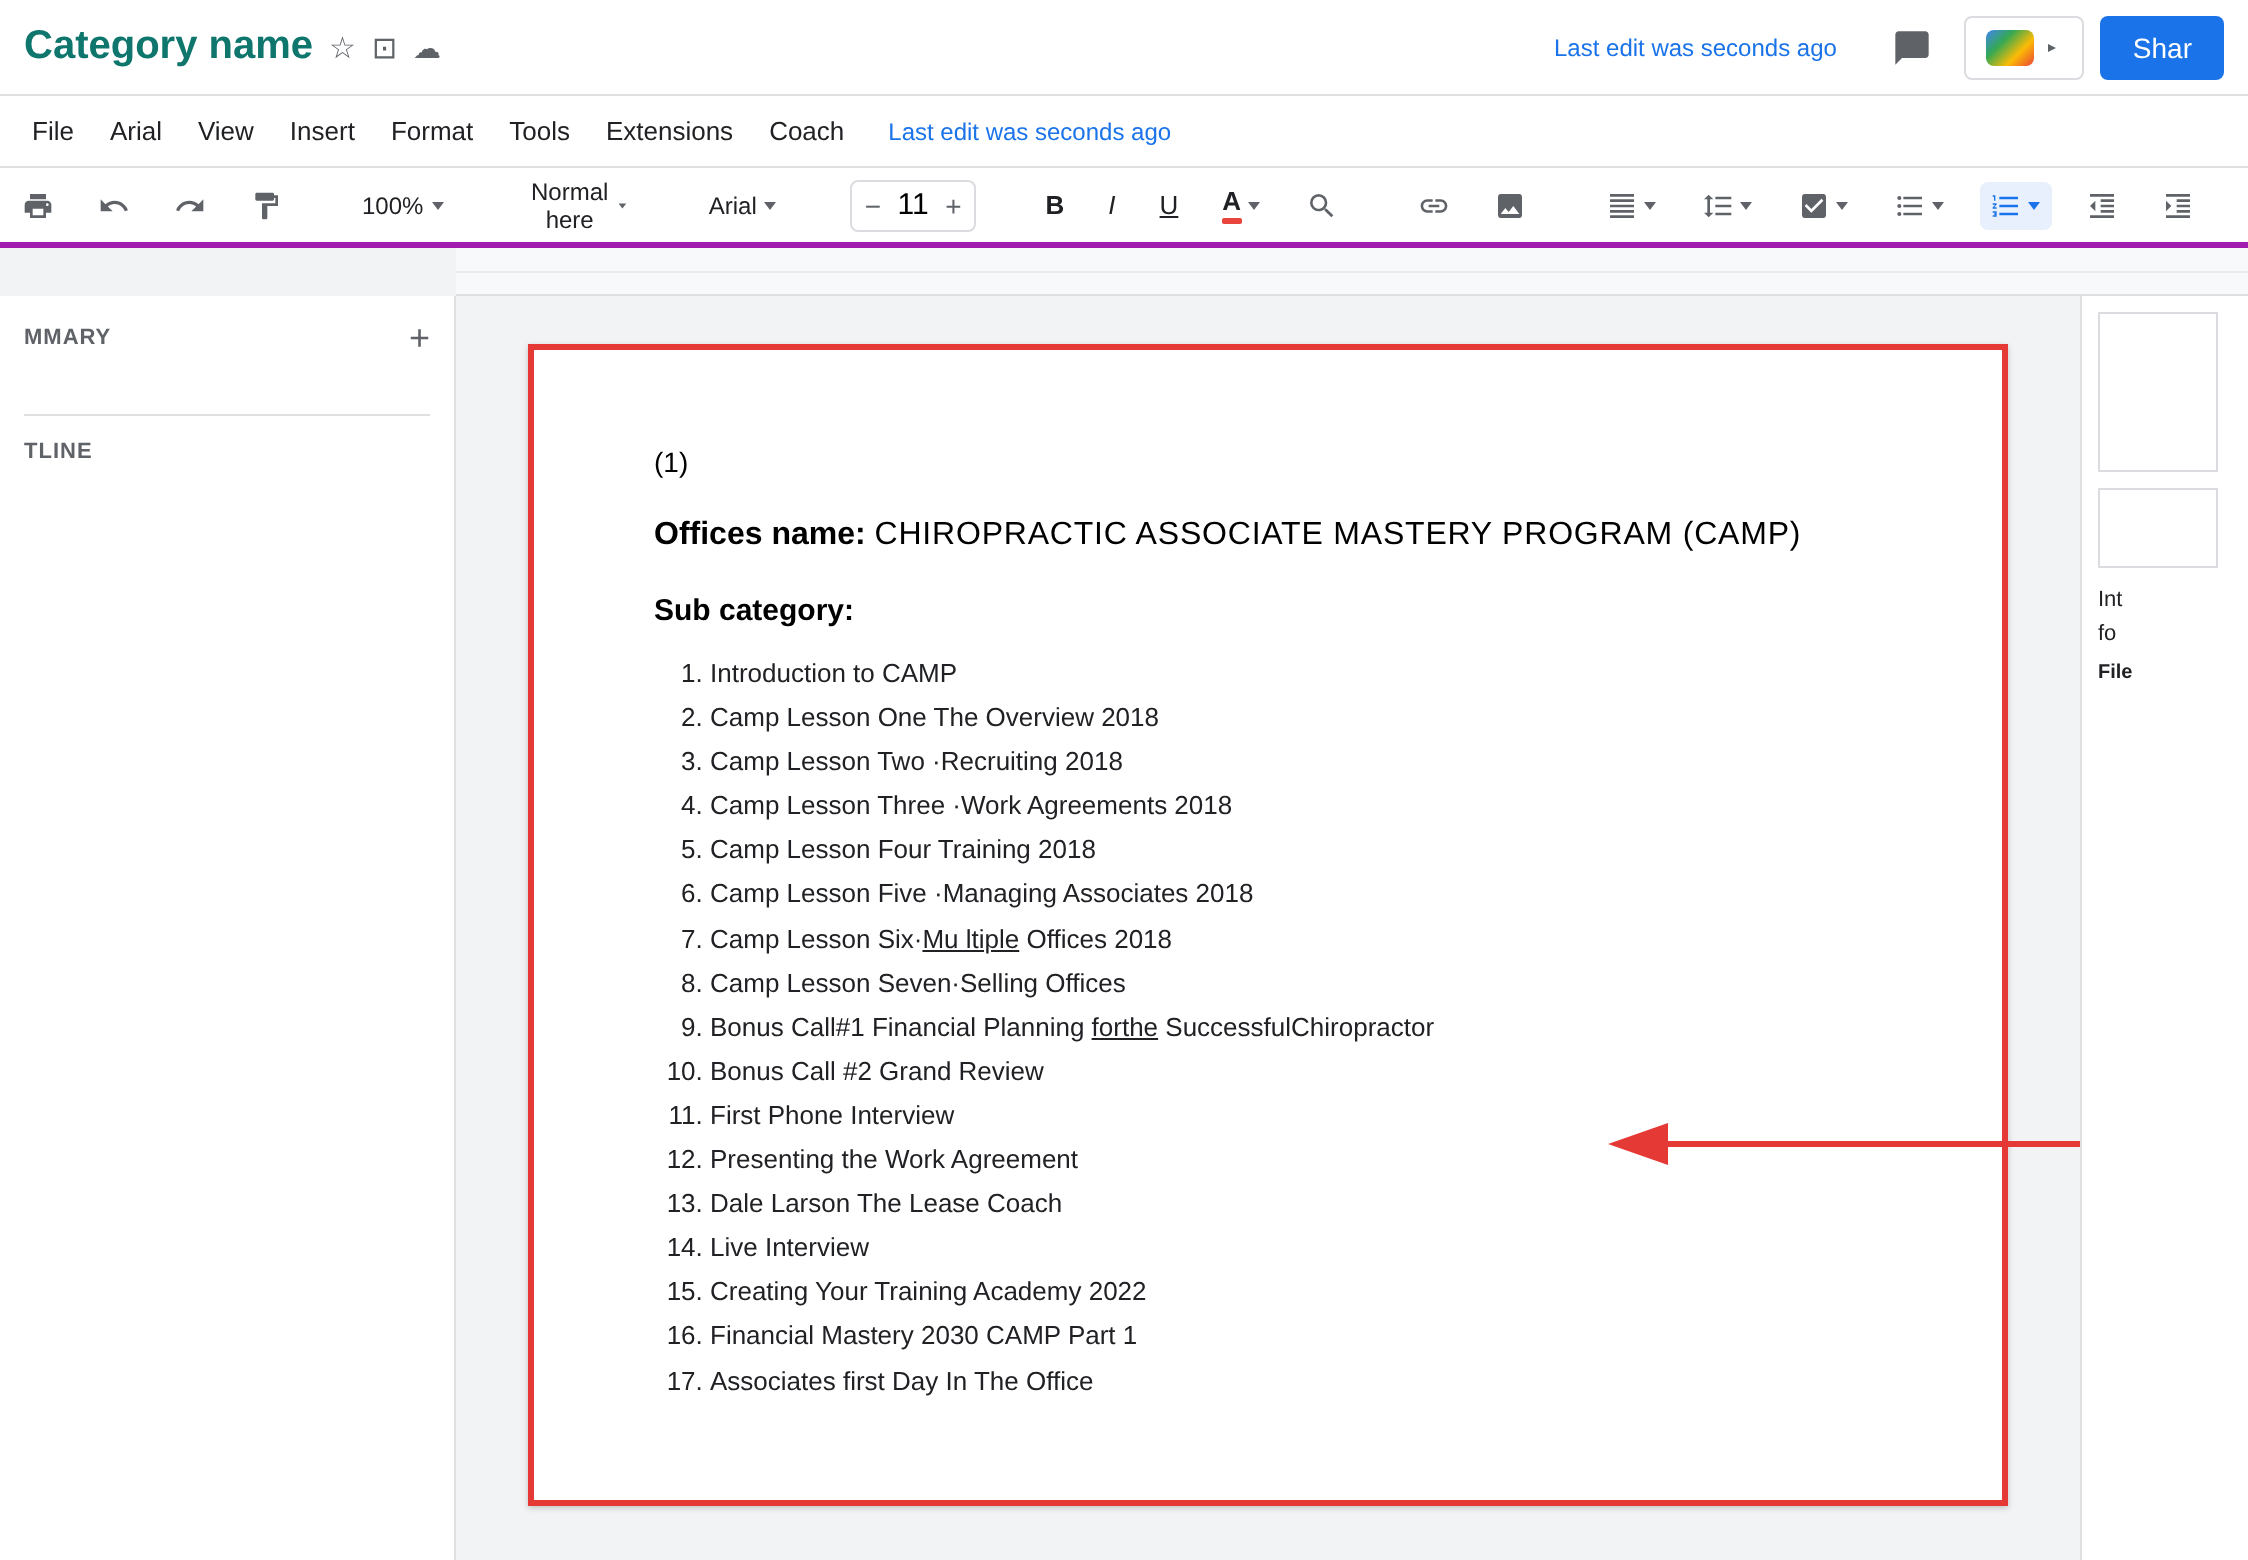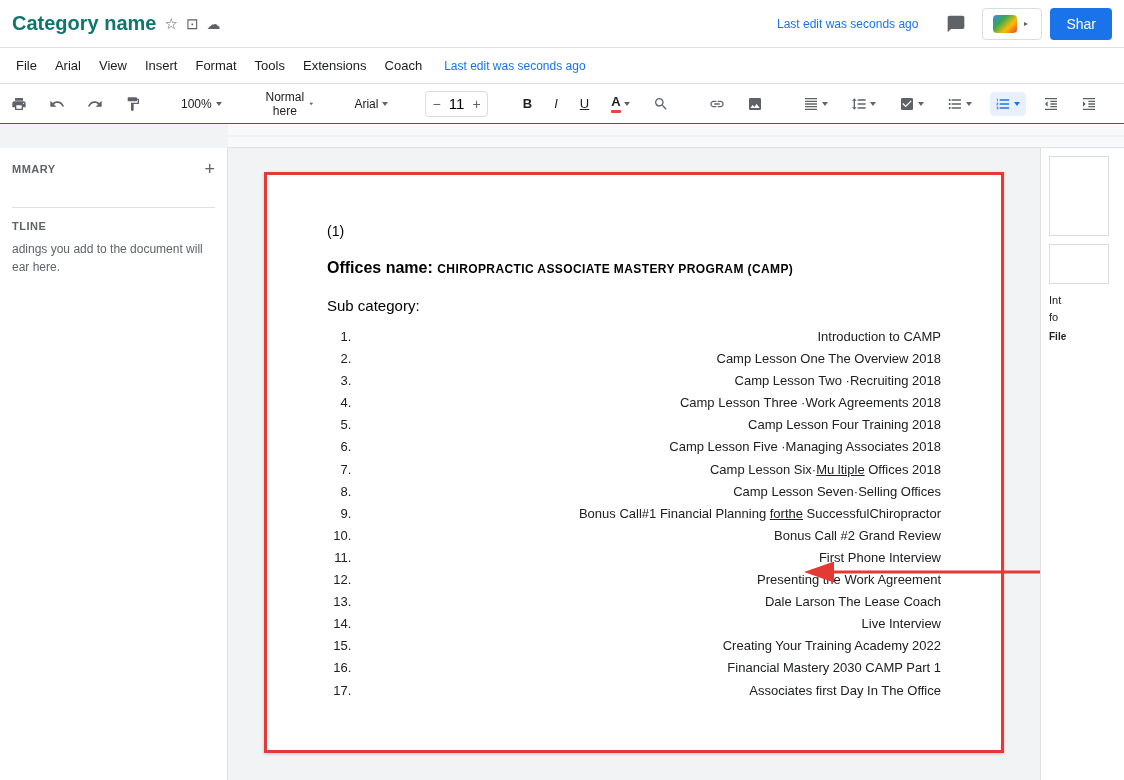--- a/index.html
+++ b/index.html
@@ -71,21 +71,21 @@
     }
 
     
     #toolbar {
       height: 40px;
       background: #fff;
       display: flex;
       align-items: center;
       padding: 0 6px;
       gap: 12px;
-      border-bottom: 1px solid #a21caf;
+      border-bottom: 3px solid #a21caf;
       overflow: hidden;
     }
     .toolbar-btn {
       padding: 4px 5px;
       border: none;
       background: transparent;
       cursor: pointer;
       border-radius: 4px;
       font-size: 12px;
       color: #202124;
@@ -202,29 +202,28 @@
 
     .page-number { font-size: 14px; margin-bottom: 20px; }
     .category-name {
       font-size: 16px;
       font-weight: bold;
       margin-bottom: 20px;
     }
 
     .sub-category {
       font-size: 15px;
-      font-weight: normal;
+      font-weight: bold;
       margin-bottom: 12px;
     }
 
     .numbered-list {
       padding-left: 28px;
       font-size: 13px;
       line-height: 1.7;
-      text-align: right;
     }
     .numbered-list li {
       color: #202124;
     }
     .numbered-list li span.underline-text {
       text-decoration: underline;
     }
 
     
     #right-panel {
@@ -486,32 +485,28 @@
 
 <div id="main-layout">
 
   <div id="sidebar">
     <div class="sidebar-header">
       <span class="sidebar-title">MMARY</span>
       <button class="sidebar-add-btn">+</button>
     </div>
     <div class="sidebar-divider"></div>
     <div class="sidebar-outline-title">TLINE</div>
-    <div class="sidebar-outline-text">
-      <span>adings you add to the document will
-ear here.</span>
-    </div>
   </div>
 
   <div id="doc-area">
     <div style="position:relative; width: 740px;">
       <div class="page">
         <div class="page-number">(1)</div>
 
-        <div class="category-name"><span style="font-weight:bold;font-size:16px;">Offices name:</span> <span style="font-weight:bold;font-size:12px;letter-spacing:0.4px;">CHIROPRACTIC ASSOCIATE MASTERY PROGRAM (CAMP)</span></div>
+        <div class="category-name"><span style="font-weight:bold;font-size:16px;">Offices name:</span> <span style="font-weight:normal;font-size:16px;letter-spacing:0.4px;">CHIROPRACTIC ASSOCIATE MASTERY PROGRAM (CAMP)</span></div>
 
         <div class="sub-category">Sub category:</div>
 
         <ol class="numbered-list">
           <li>Introduction to CAMP</li>
           <li>Camp Lesson One The Overview 2018</li>
           <li>Camp Lesson Two ·Recruiting 2018</li>
           <li>Camp Lesson Three ·Work Agreements 2018</li>
           <li>Camp Lesson Four Training 2018</li>
           <li>Camp Lesson Five ·Managing Associates 2018</li>

